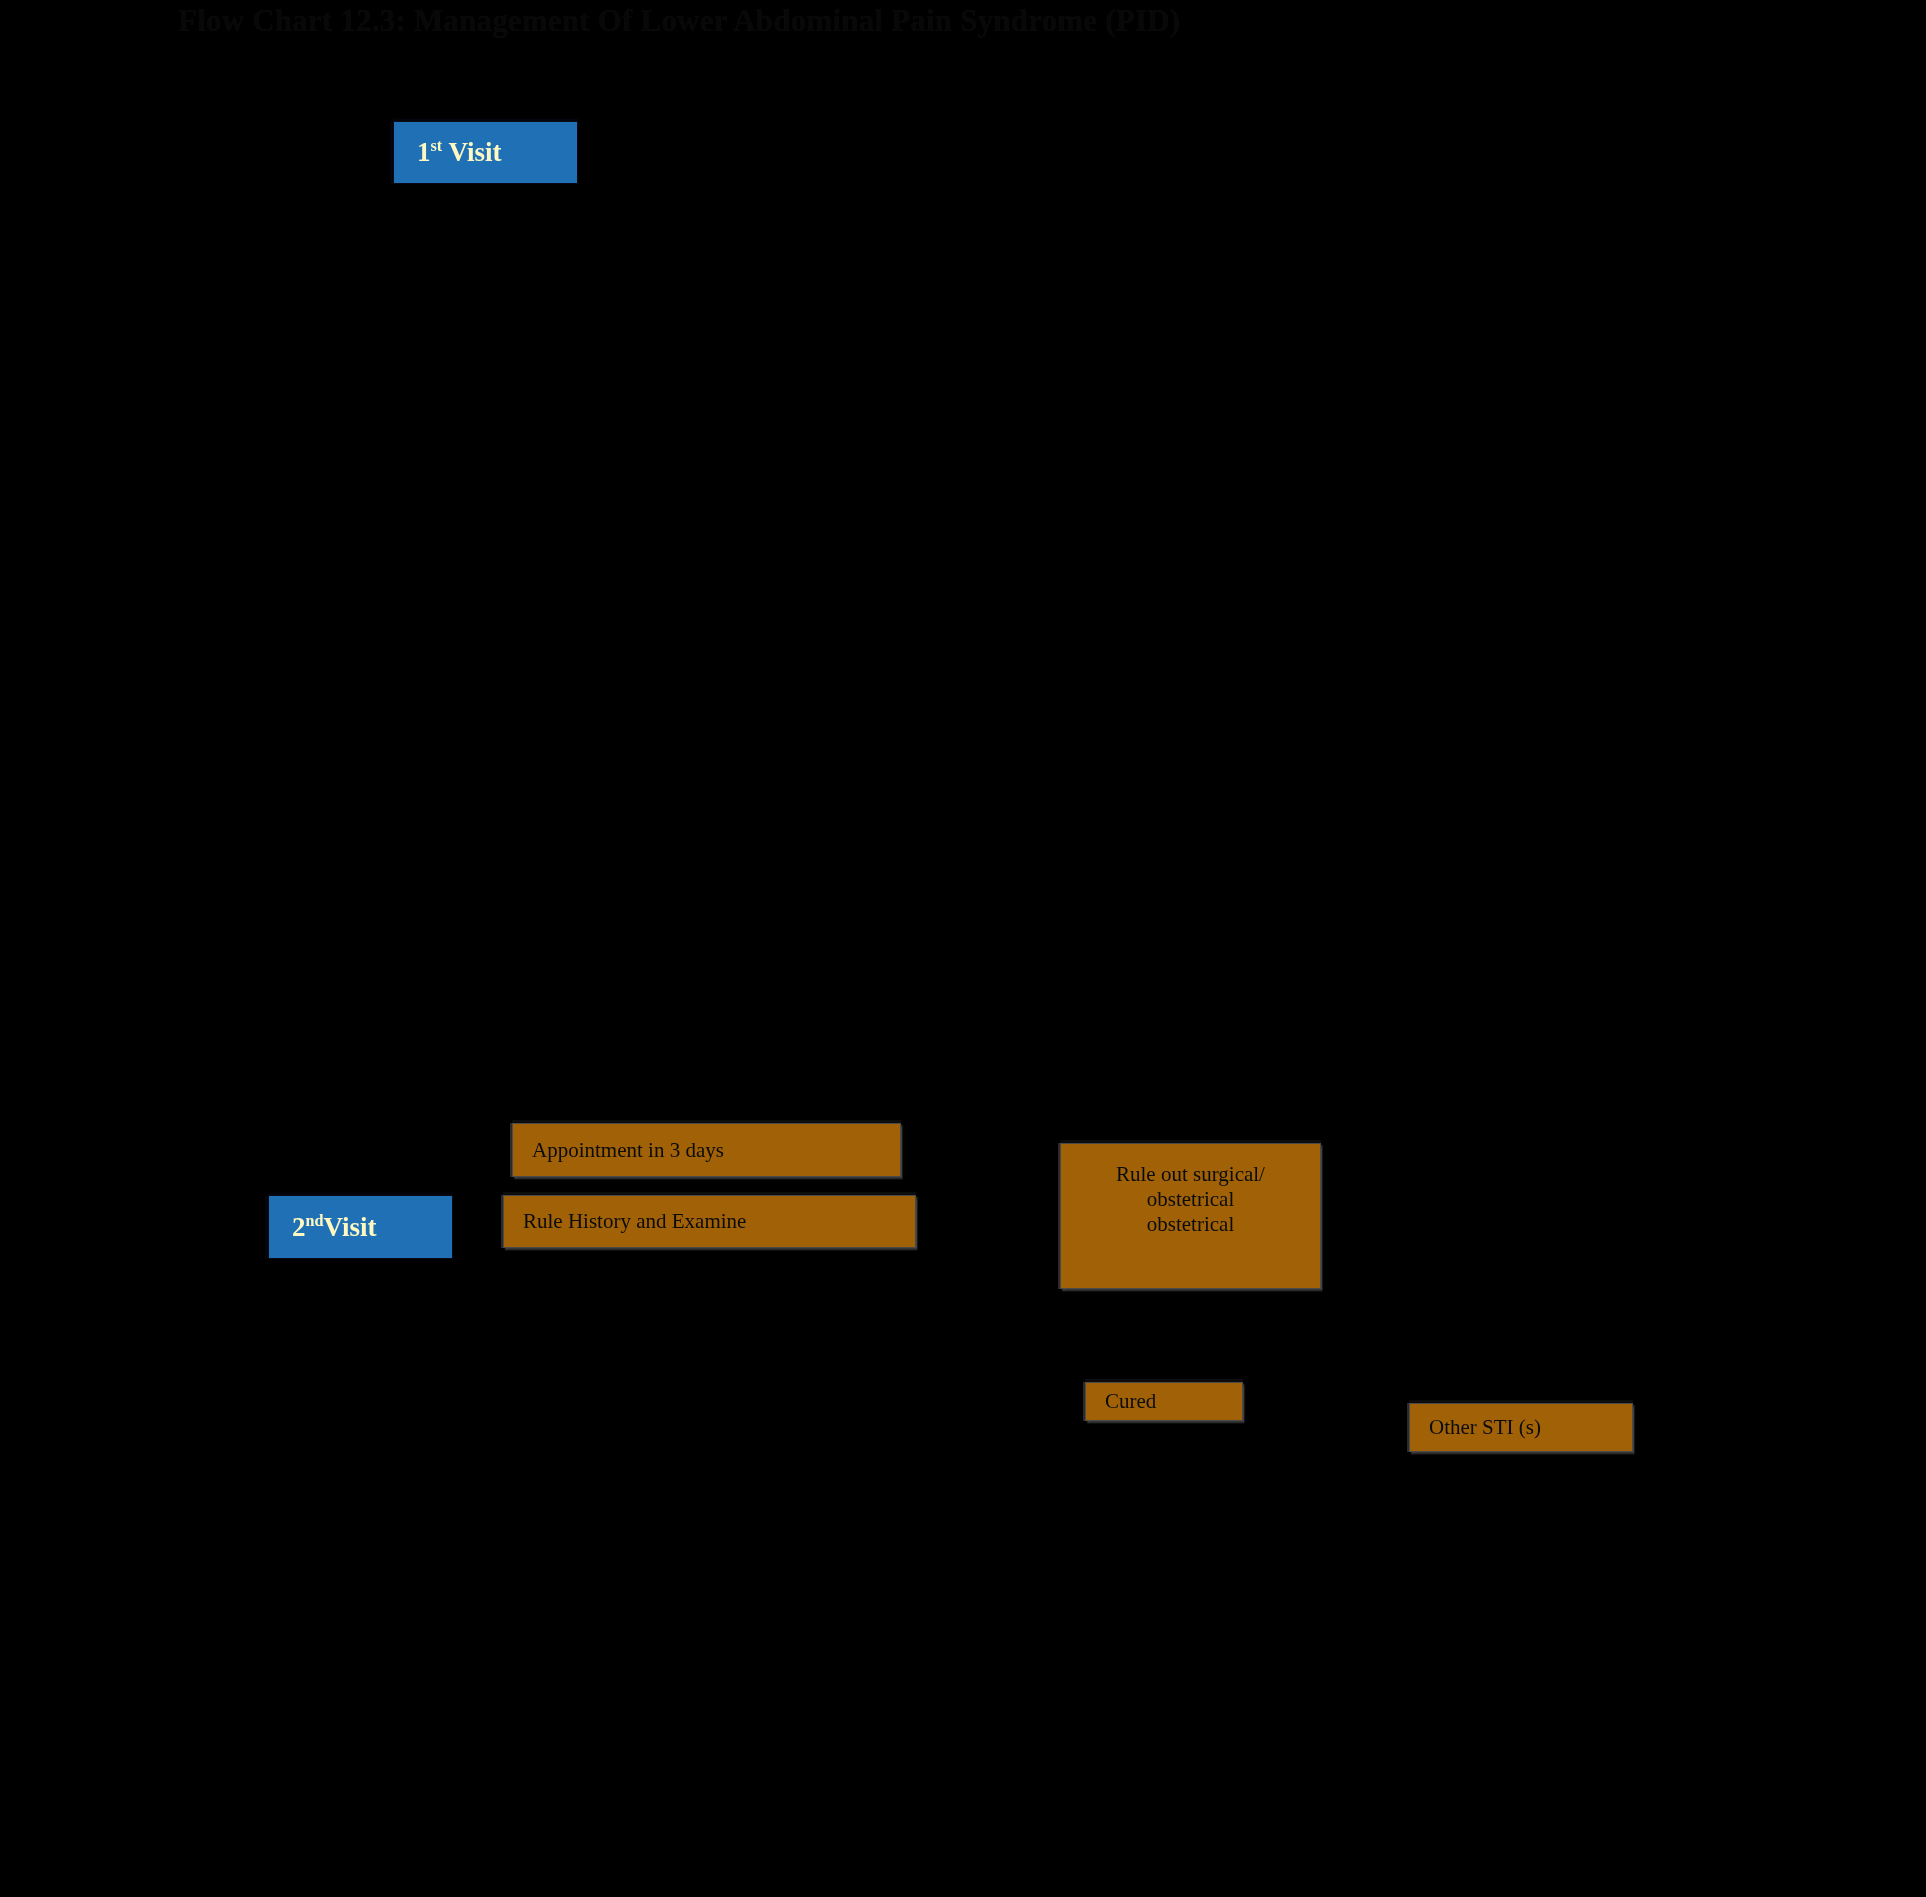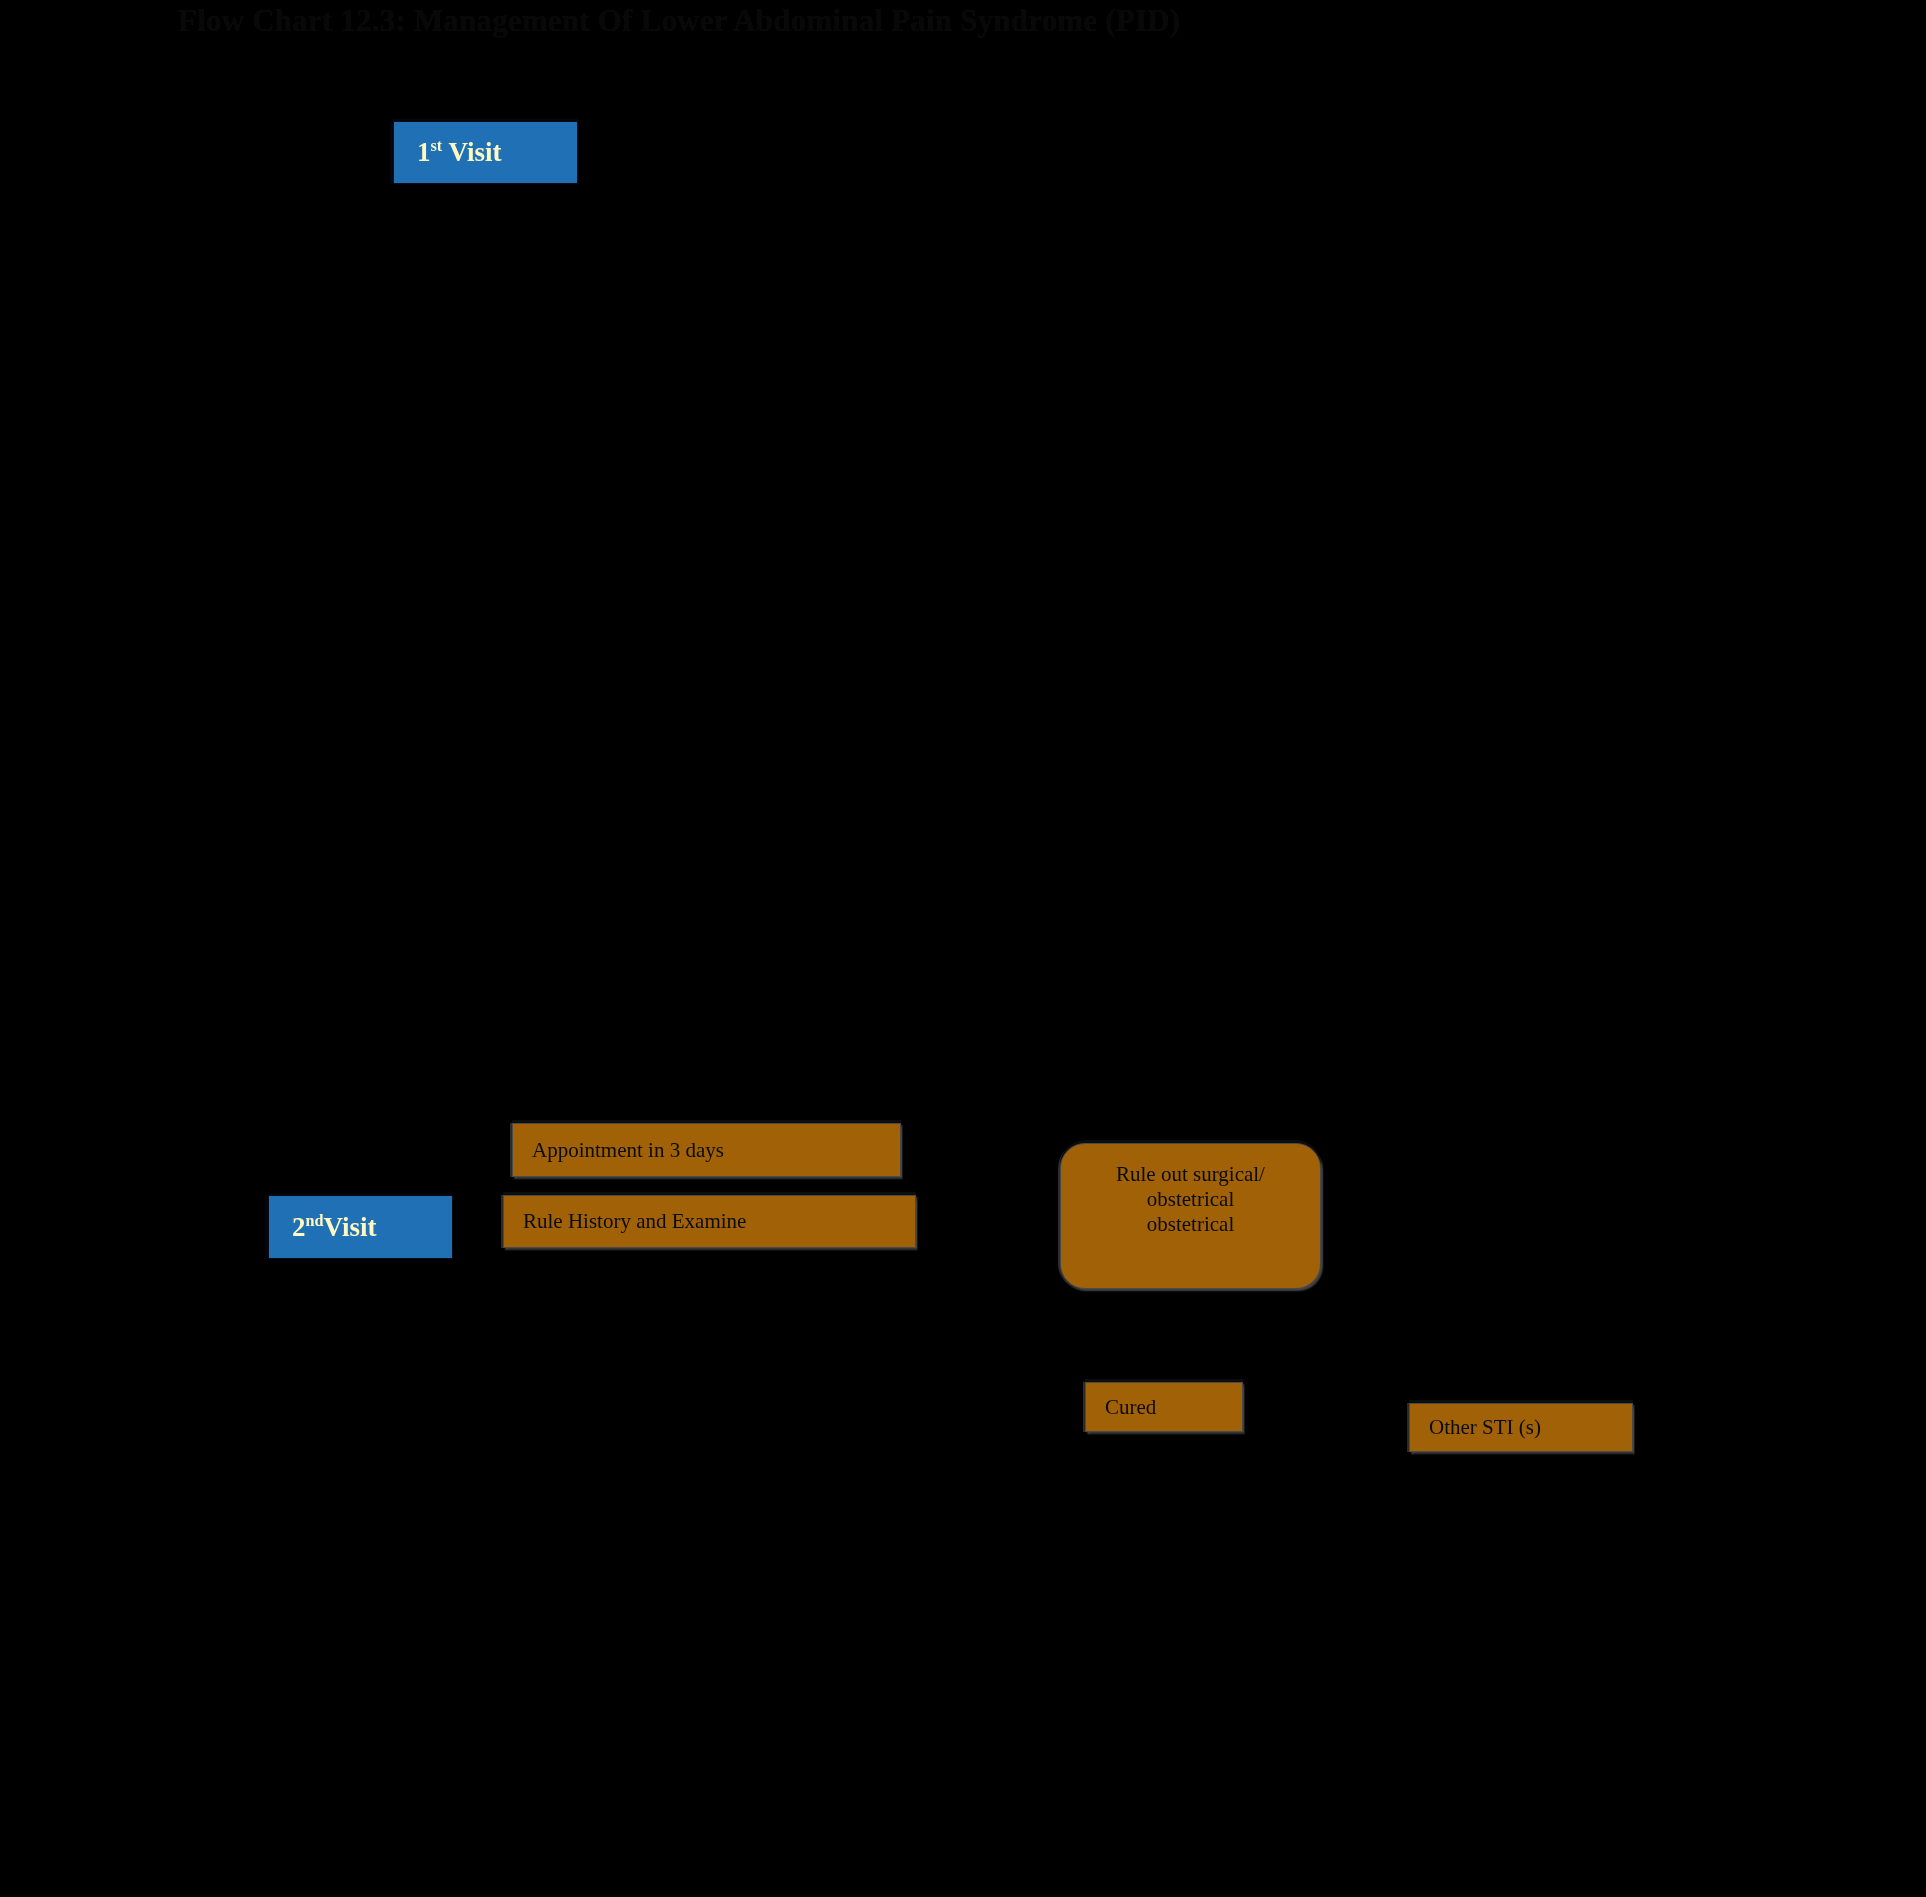--- a/index.html
+++ b/index.html
@@ -70,21 +70,20 @@
     padding-right: 10px;
   }
   .node.process.center {
     justify-content: center;
     text-align: center;
     padding-left: 9px;
     padding-right: 9px;
     align-items: flex-start;
     padding-top: 18px;
     line-height: 1.18;
-    border-radius: 25px;
   }
 
   .nodetext { display: block; width: 100%; }
 </style>
 </head>
 <body>
 
 <div id="canvas">
 
   <div class="title">Flow Chart 12.3: Management Of Lower Abdominal Pain Syndrome (PID)</div>
@@ -102,21 +101,21 @@
   </div>
 
   <div class="node process" style="left:503px; top:1195px; width:413px; height:53px;">
     <span class="nodetext">Rule History and Examine</span>
   </div>
 
   <div class="node process center" style="left:1060px; top:1143px; width:261px; height:146px;">
     <span class="nodetext"><span>Rule out surgical/</span><br><span>obstetrical</span><br><span>obstetrical</span></span>
   </div>
 
-  <div class="node process" style="left:1085px; top:1382px; width:158px; height:50px;">
+  <div class="node process" style="left:1085px; top:1382px; width:158px; height:39px;">
     <span class="nodetext">Cured</span>
   </div>
 
   <div class="node process" style="left:1409px; top:1403px; width:224px; height:49px;">
     <span class="nodetext">Other STI (s)</span>
   </div>
 
 </div>
 
 

